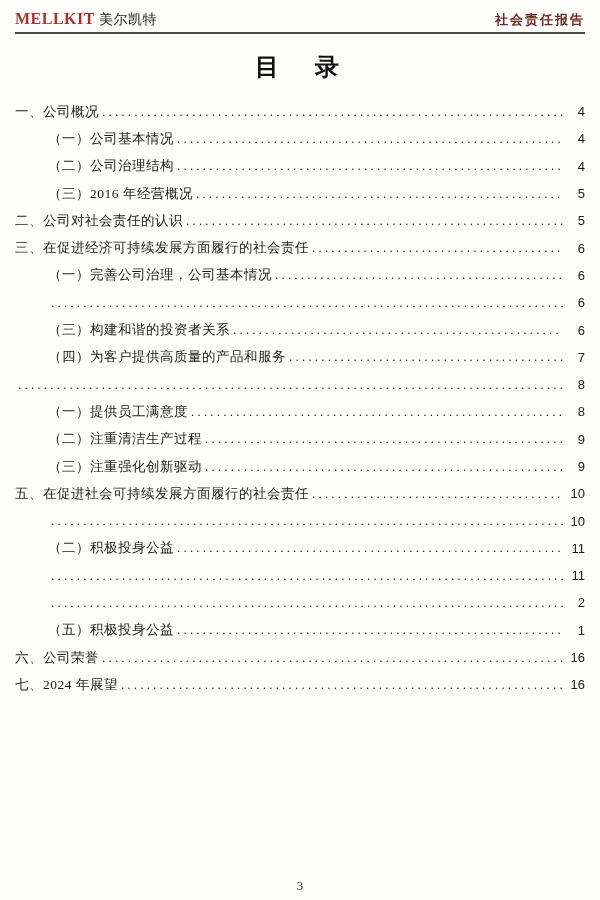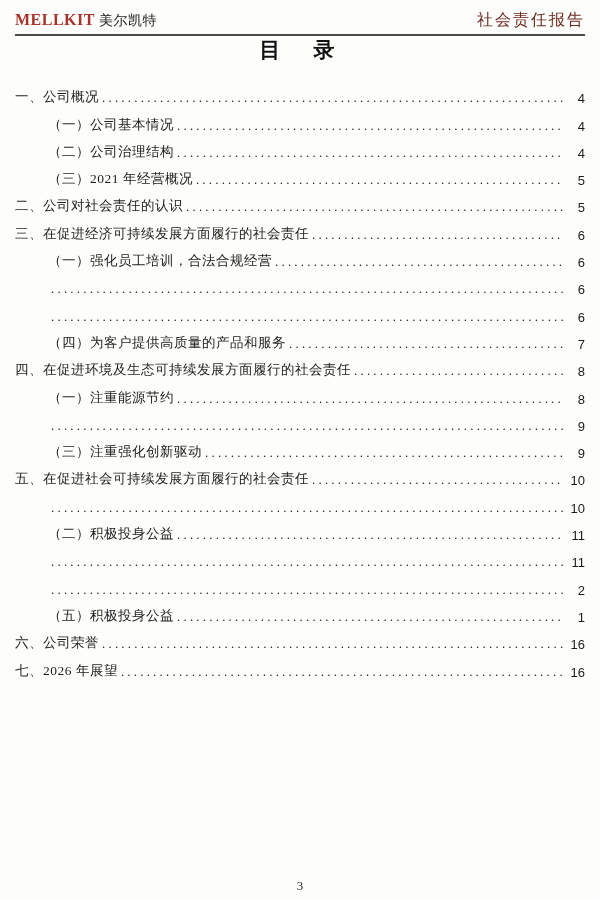--- a/index.html
+++ b/index.html
@@ -20,36 +20,37 @@
   .header {
     display: flex;
     justify-content: space-between;
     align-items: baseline;
     padding-bottom: 3px;
     border-bottom: 2px solid #4a4a4a;
   }
   .brand { font-size: 15px; letter-spacing: 0.5px; }
   .brand-en { font-weight: bold; font-size: 16px; }
   .brand-cn { color: #222; font-size: 14px; margin-left: 4px; }
-  .report-title { font-size: 16px; font-weight: normal; letter-spacing: 2px; text-align: right; }
+  .report-title { font-size: 13px; font-weight: bold; letter-spacing: 2px; text-align: right; }
   
   .doc-title {
     text-align: center;
-    font-size: 21px;
+    font-size: 24px;
     font-weight: bold;
     letter-spacing: 6px;
+    margin-top: 17px;
     color: #111;
   }
   
   .toc {
     margin-top: 15px;
   }
   .toc-row {
     display: flex;
-    align-items: flex-end;
+    align-items: center;
     height: 27.3px;
     font-size: 13.5px;
     white-space: nowrap;
   }
   .toc-row.lvl2 { padding-left: 33px; }
   .toc-label { flex: 0 0 auto; letter-spacing: 0.5px; }
   .toc-leader {
     flex: 1 1 auto;
     overflow: hidden;
     white-space: nowrap;
@@ -100,63 +101,64 @@
     <span class="toc-label">（一）公司基本情况</span>
     <span class="toc-leader">........................................................................................................................................................................................................</span>
     <span class="toc-page">4</span>
   </div>
       <div class="toc-row lvl2">
     <span class="toc-label">（二）公司治理结构</span>
     <span class="toc-leader">........................................................................................................................................................................................................</span>
     <span class="toc-page">4</span>
   </div>
       <div class="toc-row lvl2">
-    <span class="toc-label">（三）2021 年经营概况</span>
+    <span class="toc-label">（三）2016 年经营概况</span>
     <span class="toc-leader">........................................................................................................................................................................................................</span>
     <span class="toc-page">5</span>
   </div>
       <div class="toc-row lvl1">
     <span class="toc-label">二、公司对社会责任的认识</span>
     <span class="toc-leader">........................................................................................................................................................................................................</span>
     <span class="toc-page">5</span>
   </div>
       <div class="toc-row lvl1">
     <span class="toc-label">三、在促进经济可持续发展方面履行的社会责任</span>
     <span class="toc-leader">........................................................................................................................................................................................................</span>
     <span class="toc-page">6</span>
   </div>
       <div class="toc-row lvl2">
-    <span class="toc-label">（一）强化员工培训，合法合规经营</span>
-    <span class="toc-leader">........................................................................................................................................................................................................</span>
-    <span class="toc-page">6</span>
-  </div>
-      <div class="toc-row lvl2">
-    <span class="toc-leader">........................................................................................................................................................................................................</span>
-    <span class="toc-page">6</span>
-  </div>
-      <div class="toc-row lvl2">
+    <span class="toc-label">（一）完善公司治理，公司基本情况</span>
+    <span class="toc-leader">........................................................................................................................................................................................................</span>
+    <span class="toc-page">6</span>
+  </div>
+      <div class="toc-row lvl2">
+    <span class="toc-leader">........................................................................................................................................................................................................</span>
+    <span class="toc-page">6</span>
+  </div>
+      <div class="toc-row lvl2">
+    <span class="toc-label">（三）构建和谐的投资者关系</span>
     <span class="toc-leader">........................................................................................................................................................................................................</span>
     <span class="toc-page">6</span>
   </div>
       <div class="toc-row lvl2">
     <span class="toc-label">（四）为客户提供高质量的产品和服务</span>
     <span class="toc-leader">........................................................................................................................................................................................................</span>
     <span class="toc-page">7</span>
   </div>
       <div class="toc-row lvl1">
-    <span class="toc-label">四、在促进环境及生态可持续发展方面履行的社会责任</span>
     <span class="toc-leader">........................................................................................................................................................................................................</span>
     <span class="toc-page">8</span>
   </div>
       <div class="toc-row lvl2">
-    <span class="toc-label">（一）注重能源节约</span>
+    <span class="toc-label">（一）提供员工满意度</span>
     <span class="toc-leader">........................................................................................................................................................................................................</span>
     <span class="toc-page">8</span>
   </div>
       <div class="toc-row lvl2">
+    <span class="toc-label">（二）注重清洁生产过程</span>
     <span class="toc-leader">........................................................................................................................................................................................................</span>
     <span class="toc-page">9</span>
   </div>
       <div class="toc-row lvl2">
     <span class="toc-label">（三）注重强化创新驱动</span>
     <span class="toc-leader">........................................................................................................................................................................................................</span>
     <span class="toc-page">9</span>
   </div>
       <div class="toc-row lvl1">
     <span class="toc-label">五、在促进社会可持续发展方面履行的社会责任</span>
@@ -184,21 +186,21 @@
     <span class="toc-label">（五）积极投身公益</span>
     <span class="toc-leader">........................................................................................................................................................................................................</span>
     <span class="toc-page">1</span>
   </div>
       <div class="toc-row lvl1">
     <span class="toc-label">六、公司荣誉</span>
     <span class="toc-leader">........................................................................................................................................................................................................</span>
     <span class="toc-page">16</span>
   </div>
       <div class="toc-row lvl1">
-    <span class="toc-label">七、2026 年展望</span>
+    <span class="toc-label">七、2024 年展望</span>
     <span class="toc-leader">........................................................................................................................................................................................................</span>
     <span class="toc-page">16</span>
   </div>
     </div>
 
   <div class="footer">3</div>
 
 </div>
 
 </body></html>

